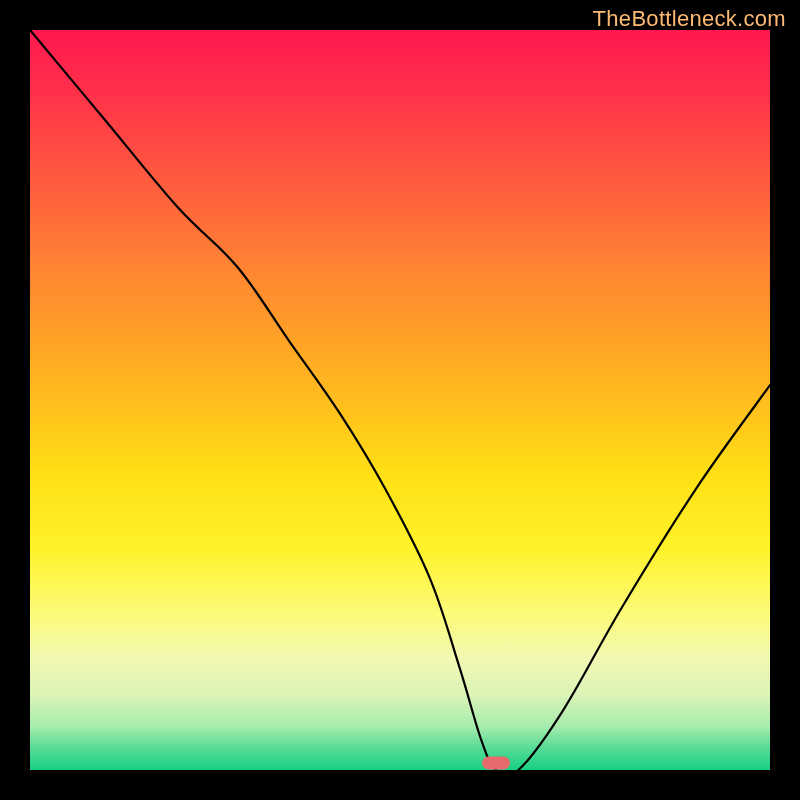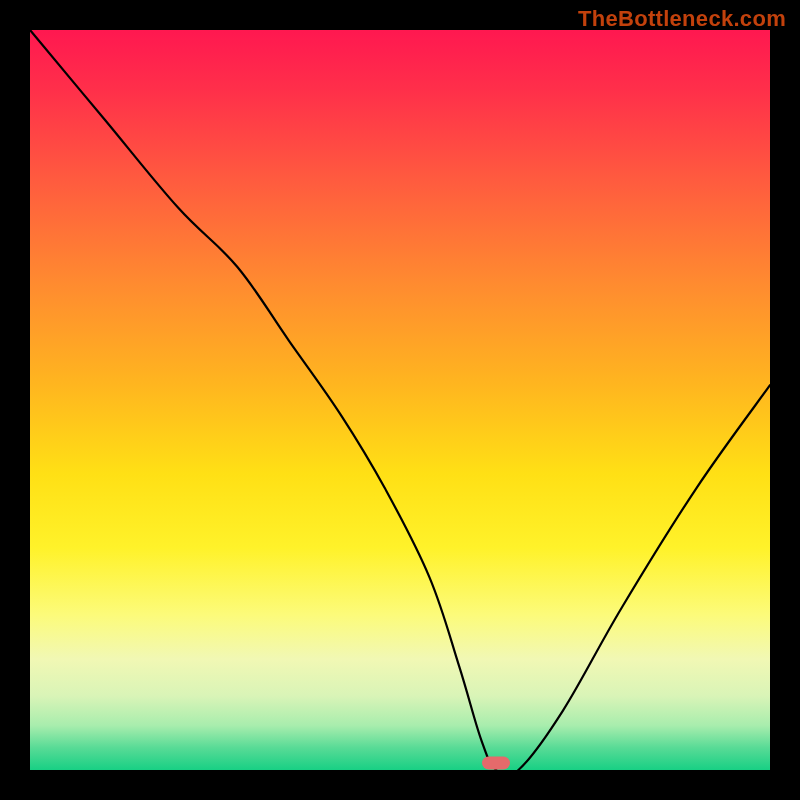--- a/index.html
+++ b/index.html
@@ -38,23 +38,23 @@
       #d9f4b7 90%,
       #a8edad 94%,
       #58db96 97%,
       #18d084 100%
     );
   }
   .source-label {
     position: absolute;
     top: 6px;
     right: 14px;
-    color: #c2410c;
+    color: #fdba74;
     font-size: 22px;
-    font-weight: 700;
+    font-weight: 400;
     letter-spacing: 0.3px;
   }
   svg.curve {
     position: absolute;
     left: 0;
     top: 0;
     width: 740px;
     height: 740px;
     overflow: visible;
   }

